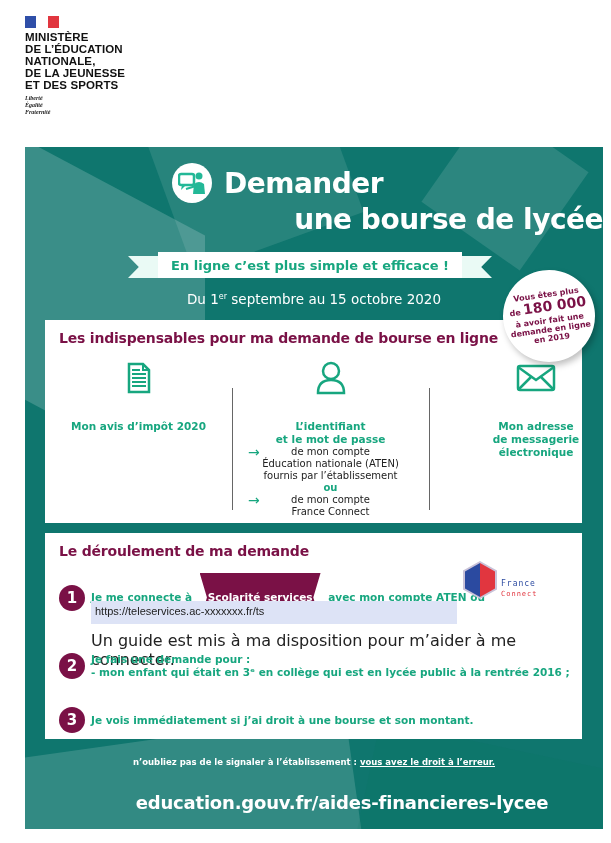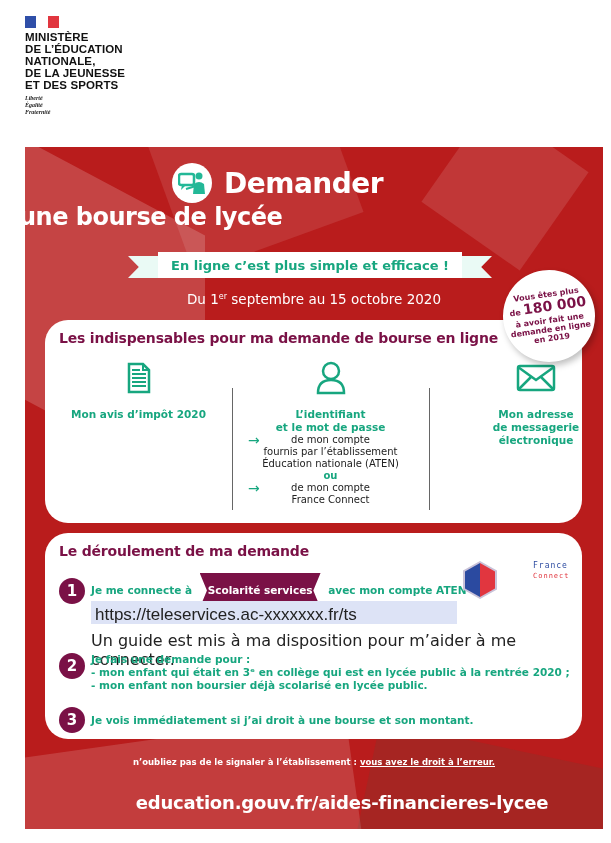--- a/index.html
+++ b/index.html
@@ -10,79 +10,79 @@
     .logo { position: absolute; left: 25px; top: 16px; }
     .flag { display: flex; width: 34px; height: 12px; }
     .flag span { flex: 1; }
     .flag .b { background: #2f4fa8; }
     .flag .w { background: #ffffff; }
     .flag .r { background: #e1363f; }
     .ministry { margin-top: 3px; font-family: "Liberation Sans", sans-serif; font-weight: 700; font-size: 11.5px; line-height: 12px; color: #111; letter-spacing: 0.1px; }
     .motto { margin-top: 4px; font-family: "Liberation Serif", serif; font-style: italic; font-weight: 700; font-size: 6px; line-height: 7px; color: #222; }
 
     
-    .panel { position: absolute; left: 25px; top: 147px; width: 578px; height: 682px; background: #b91c1c; overflow: hidden; }
+    .panel { position: absolute; left: 25px; top: 147px; width: 578px; height: 682px; background: #0f766e; overflow: hidden; }
     .facet { position: absolute; background: rgba(255,255,255,0.18); }
     .f1 { left: -40px; top: 30px; width: 220px; height: 260px; transform: skewY(28deg); }
     .f2 { left: 140px; top: -40px; width: 180px; height: 140px; transform: rotate(-20deg); background: rgba(255,255,255,0.10); }
     .f3 { left: 420px; top: -20px; width: 120px; height: 120px; transform: rotate(35deg); background: rgba(255,255,255,0.12); }
     .f4 { left: -30px; top: 590px; width: 360px; height: 120px; transform: rotate(-8deg); background: rgba(255,255,255,0.15); }
     .f5 { left: 340px; top: 600px; width: 260px; height: 120px; transform: rotate(12deg); background: rgba(0,120,90,0.10); }
 
     .title-row { position: absolute; left: 147px; top: 16px; display: flex; align-items: center; }
     .title-icon { width: 40px; height: 40px; border-radius: 50%; background: #fff; display: flex; align-items: center; justify-content: center; margin-right: 12px; }
     .title1 { font-family: "DejaVu Sans", sans-serif; font-weight: 700; font-size: 28px; color: #fff; letter-spacing: -0.5px; }
-    .title2 { position: absolute; left: 0; width: 100%; top: 56px; text-align: left; font-weight: 700; font-size: 24px; color: #fff; letter-spacing: -0.5px; padding-right: 12px; }
+    .title2 { position: absolute; left: 0; width: 100%; top: 56px; text-align: right; font-weight: 700; font-size: 28px; color: #fff; letter-spacing: -0.5px; padding-right: 0; }
     .title2 span { display: inline-block; margin-left: -6px; }
 
     .ribbon { position: absolute; left: 103px; top: 105px; width: 364px; height: 16px; }
     .ribbon .tail { position: absolute; top: 4px; width: 36px; height: 22px; background: #eafaf5; }
     .ribbon .tail.l { left: 0; clip-path: polygon(0 0, 100% 0, 100% 100%, 0 100%, 30% 50%); }
     .ribbon .tail.r { right: 0; clip-path: polygon(0 0, 100% 0, 70% 50%, 100% 100%, 0 100%); }
     .ribbon .band { position: absolute; left: 30px; right: 30px; top: 0; height: 26px; background: #fff; display: flex; align-items: center; justify-content: center; font-weight: 700; font-size: 13px; color: #17a67f; }
 
     .dates { position: absolute; left: 0; width: 100%; top: 144px; text-align: center; font-weight: 400; font-size: 13.5px; color: #fff; }
     .dates sup { font-size: 8px; }
 
     .bubble { position: absolute; left: 478px; top: 123px; width: 92px; height: 92px; border-radius: 50%; background: #fff; box-shadow: 2px 4px 6px rgba(0,0,0,0.25); transform: rotate(-8deg); display: flex; flex-direction: column; align-items: center; justify-content: center; color: #7a1146; font-weight: 700; text-align: center; z-index: 5; }
     .bubble .s { font-size: 8px; line-height: 9px; }
     .bubble .big { font-size: 14px; line-height: 15px; }
     .bubble .big small { font-size: 8px; }
 
     
-    .box { position: absolute; left: 20px; width: 537px; background: #fff; border-radius: 23px; }
+    .box { position: absolute; left: 20px; width: 537px; background: #fff; }
     .box1 { top: 173px; height: 203px; }
     .box2 { top: 386px; height: 206px; }
     .box-title { position: absolute; left: 14px; top: 10px; font-weight: 700; font-size: 14px; color: #7a1146; letter-spacing: -0.2px; }
 
     .col { position: absolute; top: 40px; text-align: center; }
     .col .ico { display: flex; justify-content: center; height: 36px; align-items: center; }
-    .col .lbl { margin-top: 12px; font-weight: 700; font-size: 10.5px; line-height: 13px; color: #17a67f; }
+    .col .lbl { margin-top: 24px; font-weight: 700; font-size: 10.5px; line-height: 13px; color: #17a67f; }
     .c1 { left: 0; width: 187px; }
     .c2 { left: 187px; width: 197px; }
     .c3 { left: 404px; width: 174px; }
     .divider { position: absolute; top: 68px; width: 1px; height: 122px; background: #666; }
     .d1 { left: 187px; } .d2 { left: 384px; }
     .sub { font-family: "DejaVu Sans", sans-serif; font-size: 10px; line-height: 12px; color: #222; position: relative; }
     .arrow { position: absolute; left: 16px; color: #17a67f; font-size: 14px; line-height: 12px; }
     .ou { font-weight: 700; font-size: 10px; color: #17a67f; line-height: 12px; }
 
     .step { position: absolute; left: 14px; display: flex; }
     .num { width: 26px; height: 26px; border-radius: 50%; background: #7a1146; color: #fff; font-weight: 700; font-size: 15px; display: flex; align-items: center; justify-content: center; flex-shrink: 0; }
     .step-text { margin-left: 6px; font-weight: 700; font-size: 10.5px; line-height: 13px; color: #17a67f; }
     .s1 { top: 40px; align-items: center; }
     .s2 { top: 120px; }
     .s3 { top: 174px; align-items: center; }
-    .badge { display: inline-block; background: #7a1146; color: #fff; padding: 11px 8px; margin: 0 4px; clip-path: polygon(0 0, 100% 0, 94% 50%, 100% 100%, 0 100%, 6% 50%); }
-    .fc-logo { position: absolute; left: 418px; top: 28px; display: flex; align-items: flex-start; gap: 32px; }
+    .badge { display: inline-block; background: #7a1146; color: #fff; padding: 18px 8px; margin: 0 4px; clip-path: polygon(0 0, 100% 0, 94% 50%, 100% 100%, 0 100%, 6% 50%); }
+    .fc-logo { position: absolute; left: 418px; top: 28px; display: flex; align-items: flex-end; }
     .fc-hex { width: 34px; height: 38px; clip-path: polygon(50% 0, 100% 25%, 100% 75%, 50% 100%, 0 75%, 0 25%); background: #c9c2d8; display: flex; align-items: center; justify-content: center; }
     .fc-inner { width: 30px; height: 34px; clip-path: polygon(50% 0, 100% 25%, 100% 75%, 50% 100%, 0 75%, 0 25%); background: linear-gradient(90deg, #2b4aa0 0 50%, #e1363f 50% 100%); }
     .fc-text { margin-left: 4px; font-family: "DejaVu Sans Mono", monospace; font-size: 8px; line-height: 10px; letter-spacing: 1px; }
     .fc-text .a { color: #2b4aa0; } .fc-text .b { color: #e1363f; font-size: 7px; }
-    .url { position: absolute; left: 46px; top: 68px; width: 366px; height: 23px; background: #dde3f6; font-family: "Liberation Sans", sans-serif; font-size: 17px; color: #222; padding: 4px 4px; }
+    .url { position: absolute; left: 46px; top: 68px; width: 366px; height: 23px; background: #dde3f6; font-family: "Liberation Sans", sans-serif; font-size: 11px; color: #222; padding: 4px 4px; }
     .guide { position: absolute; left: 46px; top: 98px; font-size: 16px; color: #222; }
 
     .footer-note { position: absolute; left: 0; width: 100%; top: 610px; text-align: center; font-weight: 700; font-size: 8.5px; line-height: 11px; color: #fff; }
     .footer-note u { text-decoration: underline; }
     .footer-url { position: absolute; left: 0; width: 100%; top: 645px; text-align: center; font-weight: 700; font-size: 18px; color: #fff; letter-spacing: -0.2px; margin-left: 28px; }
   </style>
 </head>
 <body>
 
 <div class="logo">
@@ -171,22 +171,22 @@
           <path d="M2 32 Q2 19 15 19 Q28 19 28 32 Z" fill="none" stroke="#17a67f" stroke-width="2.5"></path>
         </svg>
       </div>
       <div class="lbl">
         <div>L’identifiant</div>
         <div>et le mot de passe</div>
       </div>
       <div class="sub">
         <span class="arrow">→</span>
         <div>de mon compte</div>
+        <div>Éducation nationale (ATEN)</div>
         <div>fournis par l’établissement</div>
-        <div>Éducation nationale (ATEN)</div>
       </div>
       <div class="ou">ou</div>
       <div class="sub">
         <span class="arrow">→</span>
         <div>de mon compte</div>
         <div>France Connect</div>
       </div>
     </div>
 
     <div class="divider d2"></div>
@@ -229,22 +229,21 @@
       </div>
     </div>
 
     <div class="url">https://teleservices.ac-xxxxxxx.fr/ts</div>
     <div class="guide">Un guide est mis à ma disposition pour m’aider à me connecter.</div>
 
     <div class="step s2">
       <div class="num">2</div>
       <div class="step-text">
         <div>Je fais une demande pour :</div>
-        <div>- mon enfant qui était en 3ᵉ en collège qui est en lycée public à la rentrée 2020 ;</div>
-        <div>- mon enfant non boursier déjà scolarisé en lycée public.</div>
+        <div>- mon enfant qui était en 3ᵉ en collège qui est en lycée public à la rentrée 2016 ;</div>
       </div>
     </div>
 
     <div class="step s3">
       <div class="num">3</div>
       <div class="step-text">Je vois immédiatement si j’ai droit à une bourse et son montant.</div>
     </div>
   </div>
 
   <div class="footer-note">

